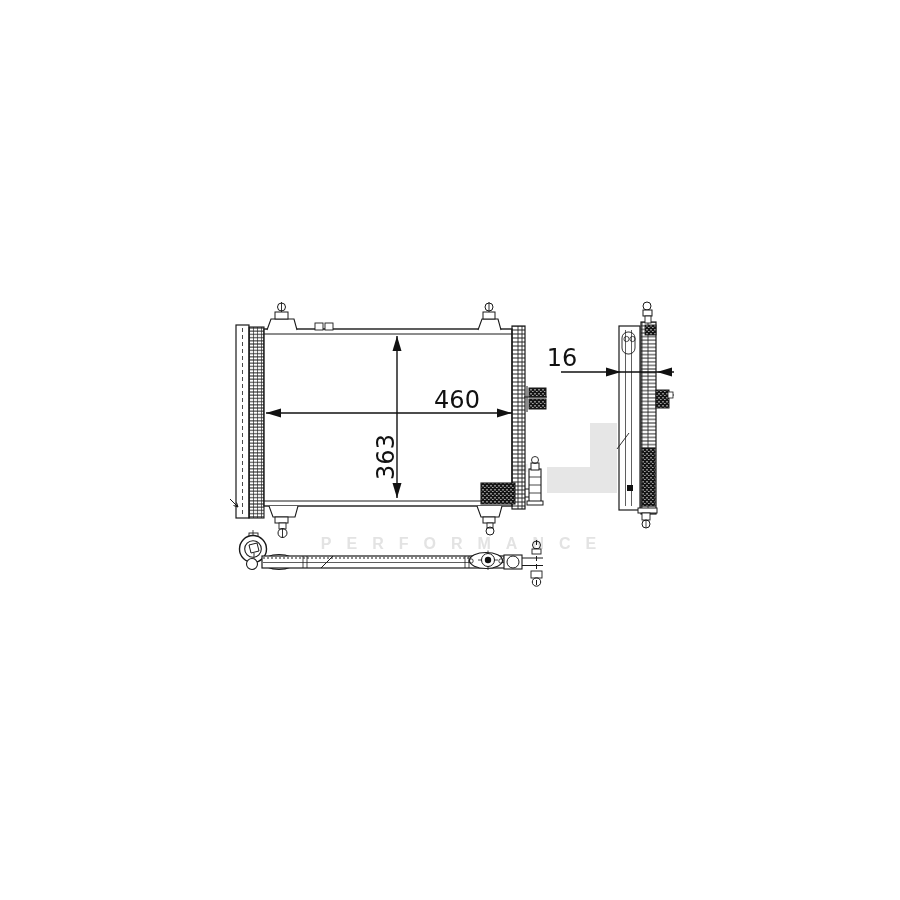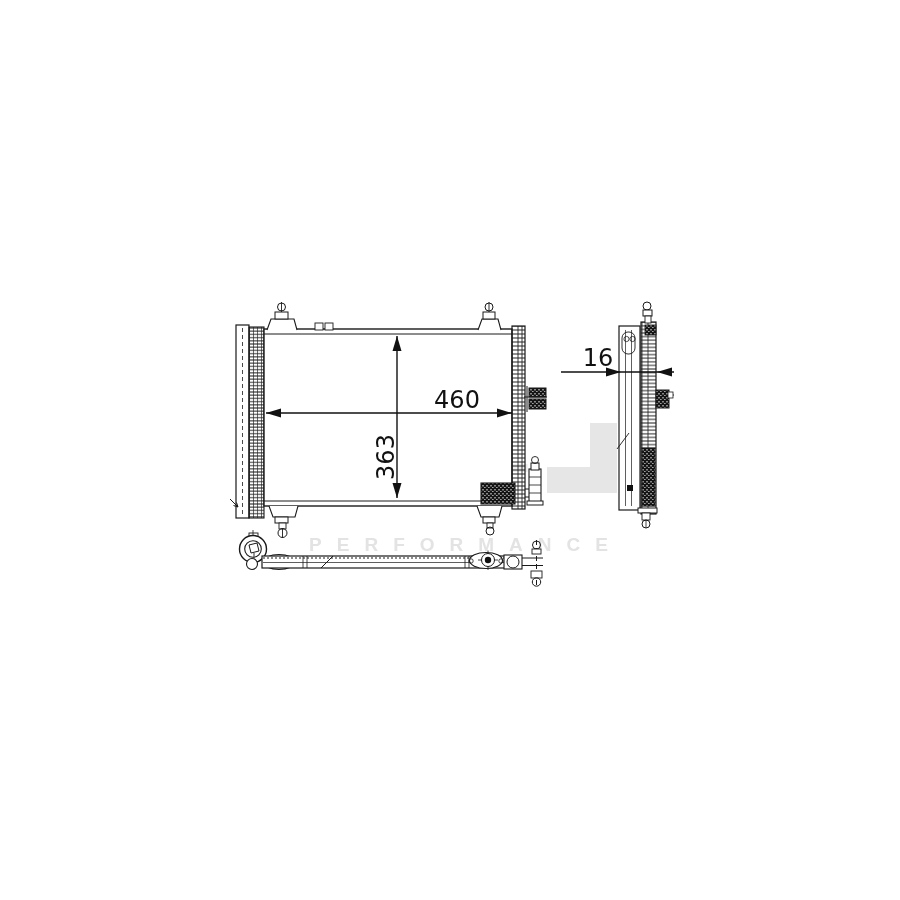--- a/index.html
+++ b/index.html
@@ -8,31 +8,31 @@
     font-family:"DejaVu Sans","Liberation Sans",sans-serif;
   }
   .layer{position:absolute;left:0;top:0;width:900px;height:900px;}
   .wm-ghost{
     position:absolute;left:393px;top:424px;
     font-size:57px;font-weight:700;letter-spacing:4px;color:#ededed;
     font-family:"DejaVu Sans",sans-serif;line-height:1;
   }
   .wm-sub{
     position:absolute;left:290px;top:535px;width:352px;
-    font-size:19px;font-weight:600;letter-spacing:15px;color:#e3e3e3;
+    font-size:16px;font-weight:600;letter-spacing:15px;color:#e3e3e3;
     text-align:center;font-family:"Liberation Sans",sans-serif;line-height:1.1;
     white-space:nowrap;
   }
   .dim-label{
     position:absolute;color:#111;font-size:24px;line-height:24px;
     text-align:center;font-family:"DejaVu Sans",sans-serif;
   }
   .dim-w{left:430px;top:388px;width:54px;}
   .dim-h{left:361px;top:444px;width:52px;height:26px;transform:rotate(-90deg);transform-origin:center;}
-  .dim-d{left:580px;top:346px;width:36px;}
+  .dim-d{left:544px;top:346px;width:36px;}
   svg{display:block;}
 </style>
 </head>
 <body>
 
 <div class="canvas">
 
   <div class="layer">
     <svg width="900" height="900" viewBox="0 0 900 900">
 

